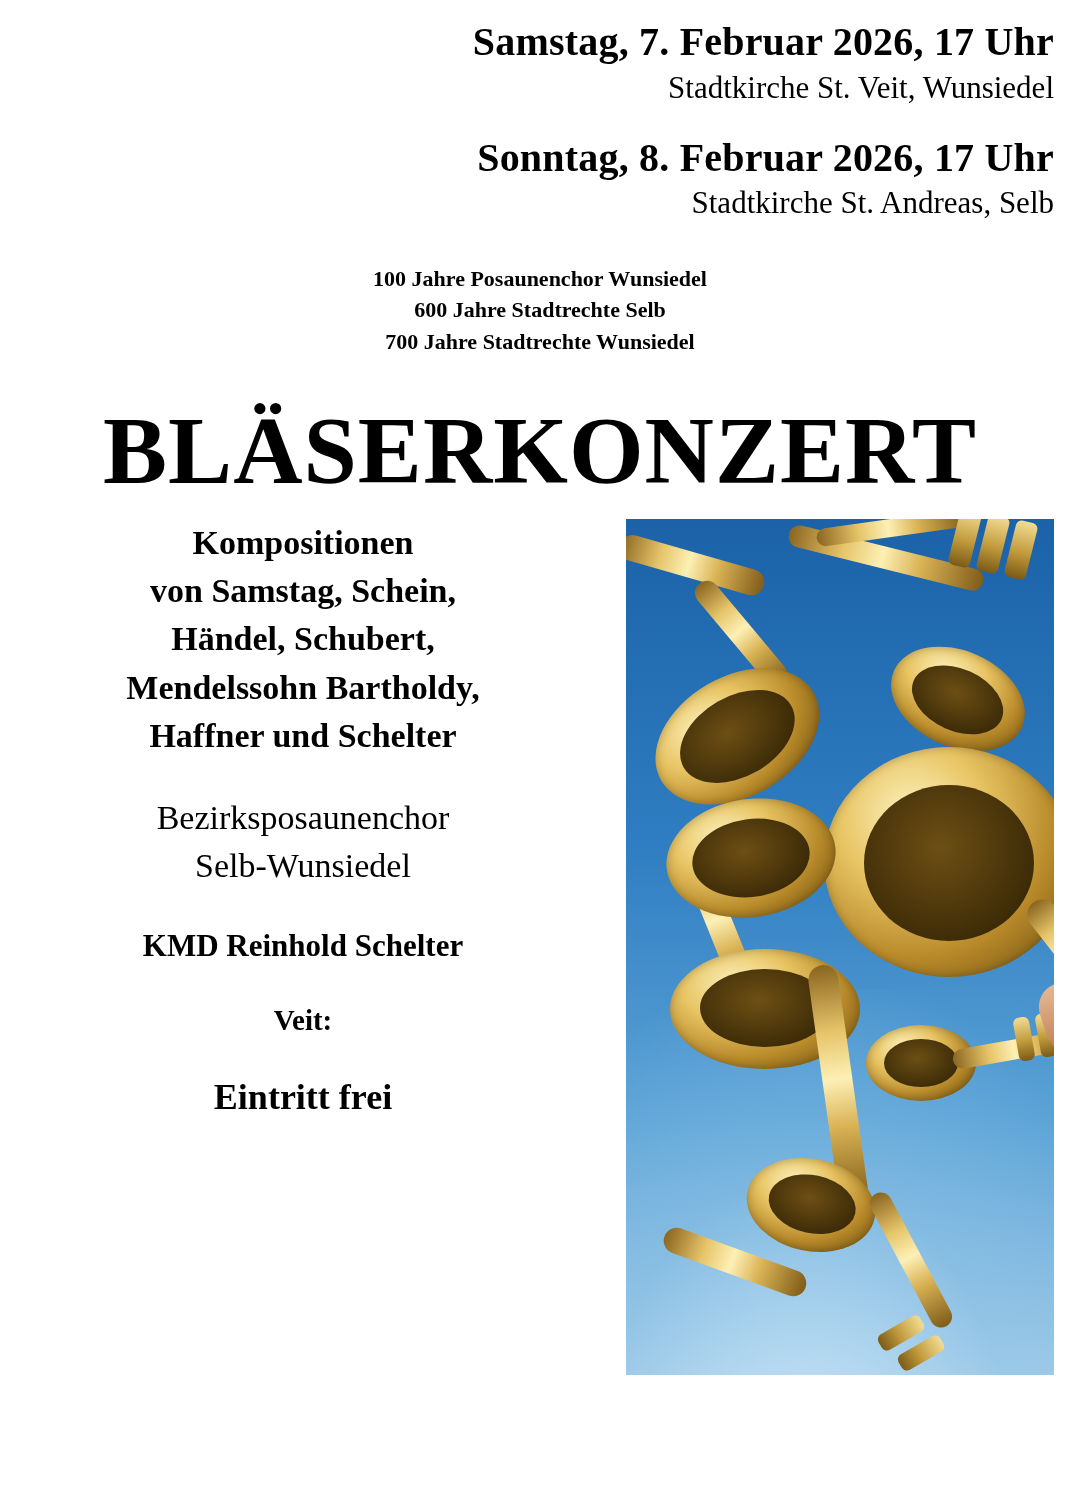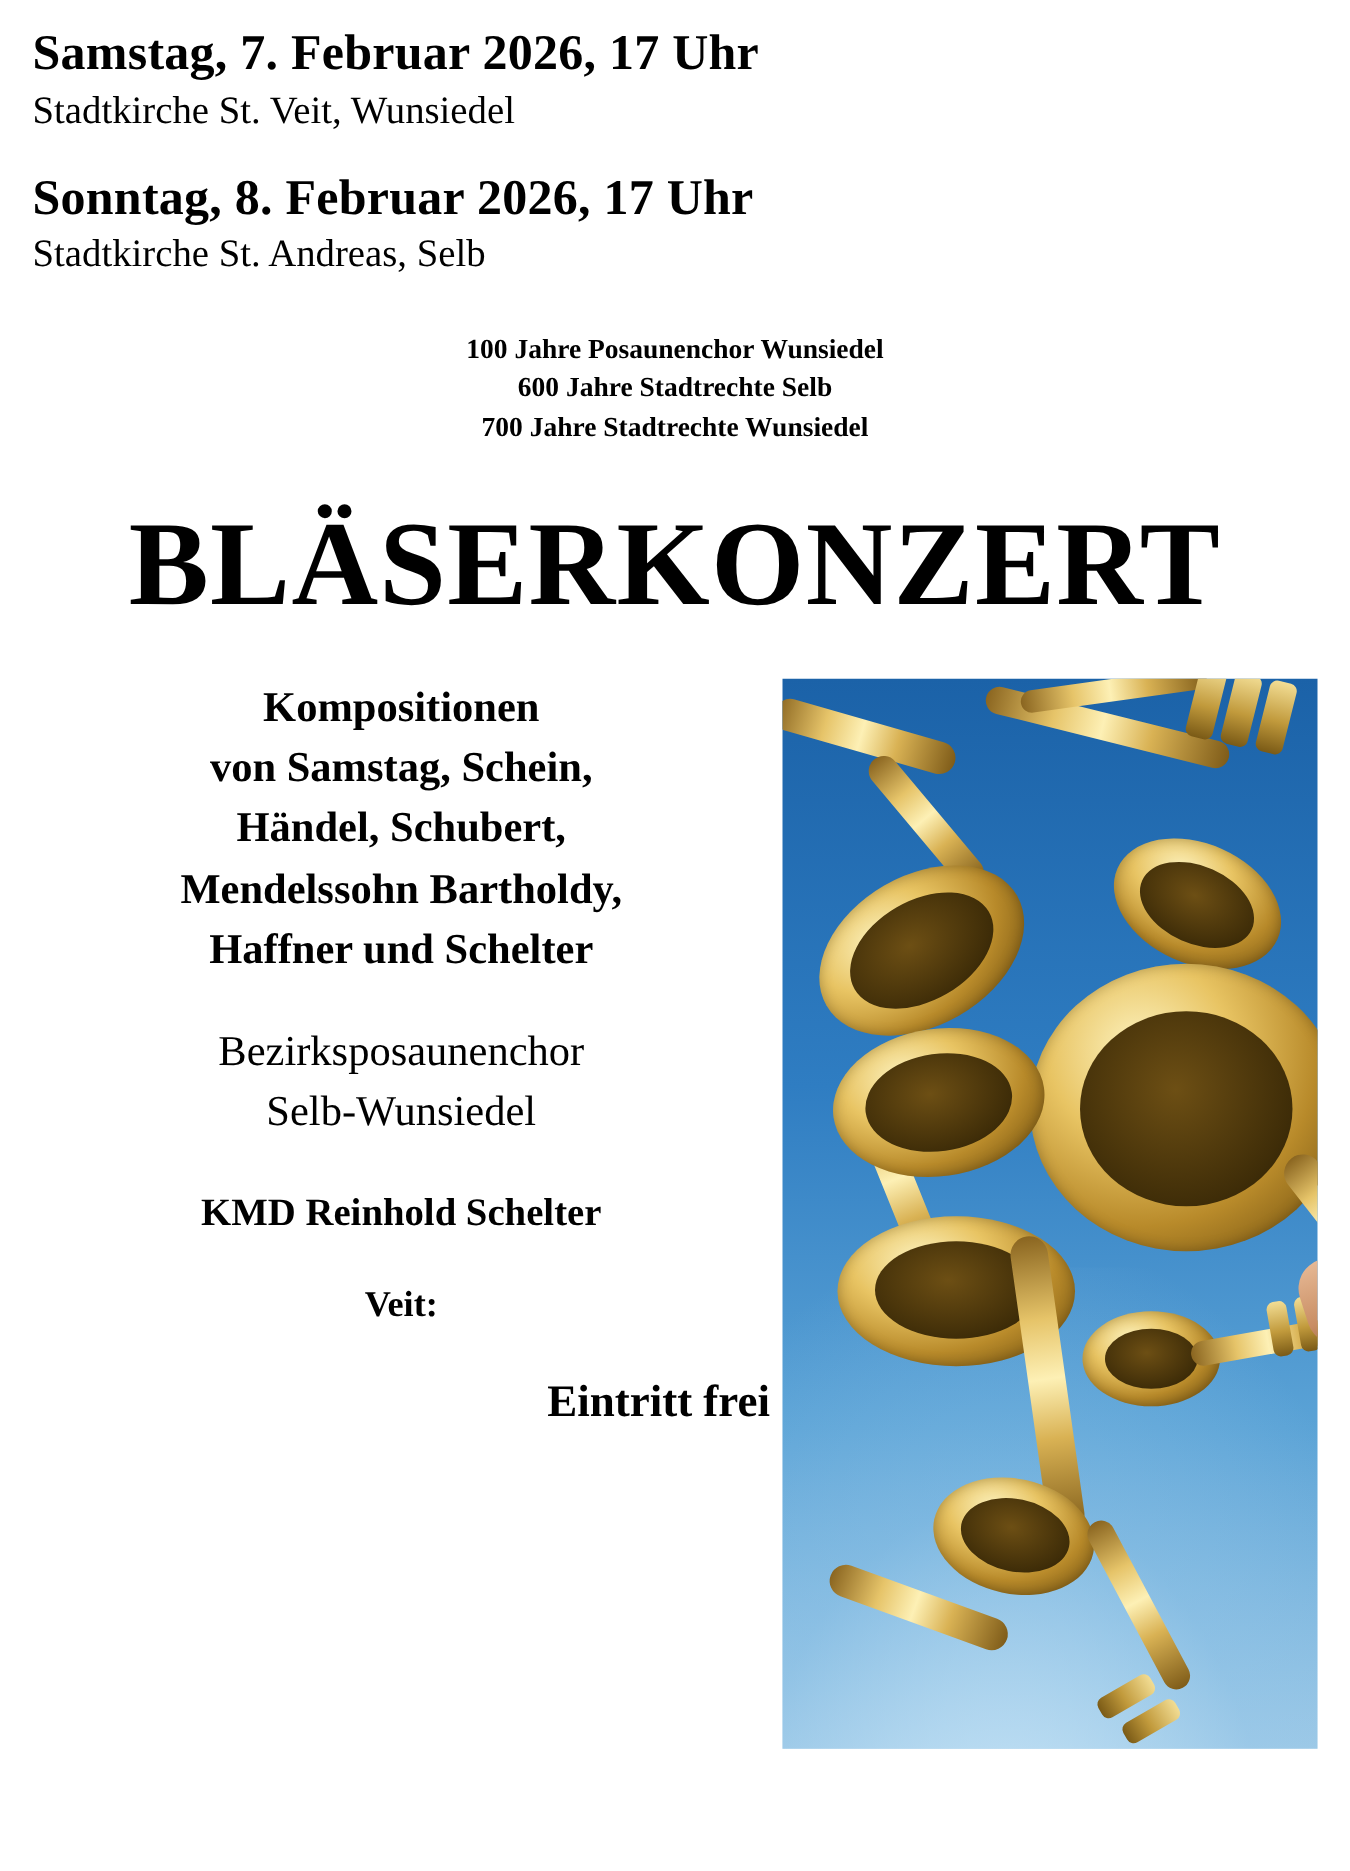--- a/index.html
+++ b/index.html
@@ -18,21 +18,21 @@
   .poster {
     position: relative;
     width: 1080px;
     height: 1497px;
     box-sizing: border-box;
     padding: 18px 26px 0 26px;
   }
 
   
   .dates {
-    text-align: left;
+    text-align: right;
   }
   .date-line {
     font-weight: bold;
     font-size: 40px;
     line-height: 1.22;
     letter-spacing: 0.2px;
   }
   .venue-line {
     font-weight: normal;
     font-size: 31px;
@@ -62,21 +62,22 @@
     line-height: 1.0;
     letter-spacing: 1px;
     margin-top: 46px;
     white-space: nowrap;
   }
 
   
   .lower {
     display: flex;
     align-items: flex-start;
-    margin-top: 44px;
+    margin-top: 20px;
+    gap: 36px;
   }
   .text-col {
     width: 600px;
     box-sizing: border-box;
     padding-right: 10px;
     text-align: center;
   }
   .composers div {
     font-weight: bold;
     font-size: 34px;
@@ -100,21 +101,20 @@
   }
   .credit .person {
     font-weight: bold;
     font-size: 31px;
     line-height: 1.35;
   }
   .free {
     margin-top: 36px;
     font-weight: bold;
     font-size: 36px;
-    text-align: right;
   }
 
   
   .photo {
     position: relative;
     width: 428px;
     height: 856px;
     flex: 0 0 auto;
     overflow: hidden;
     background: linear-gradient(#1b62a8 0%, #2f7dc2 38%, #5ba3d6 70%, #9ec9e6 100%);

